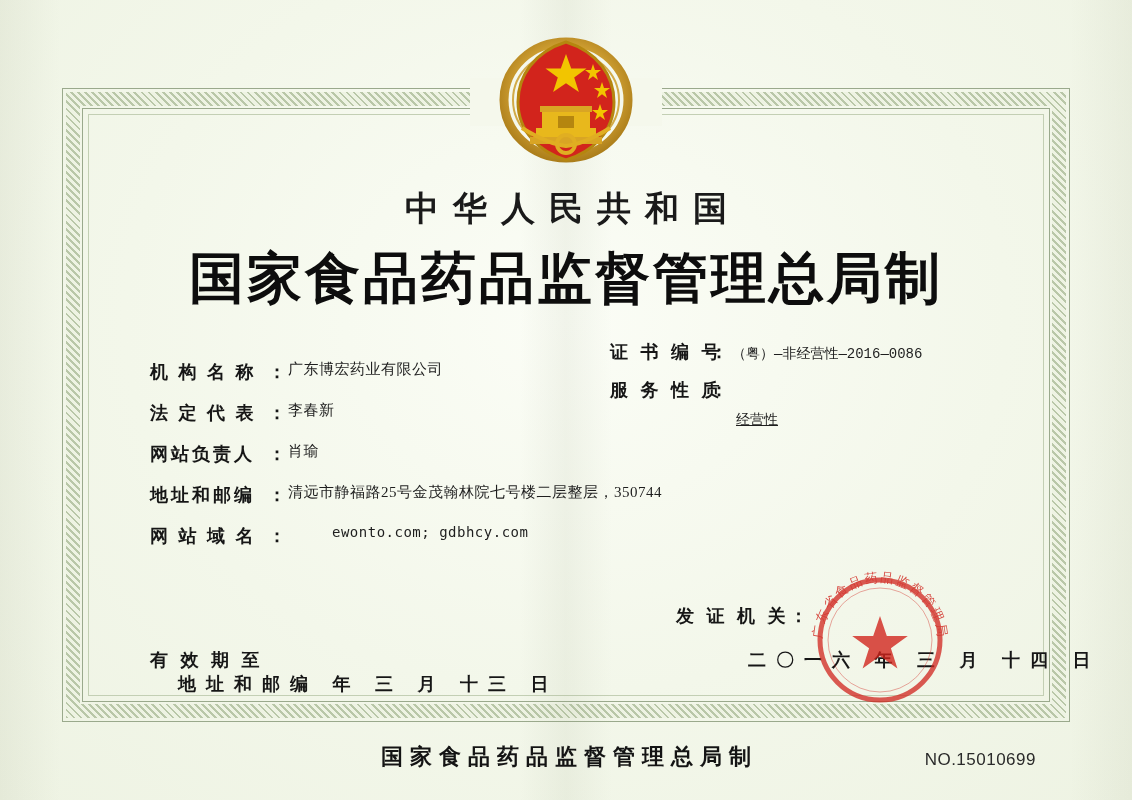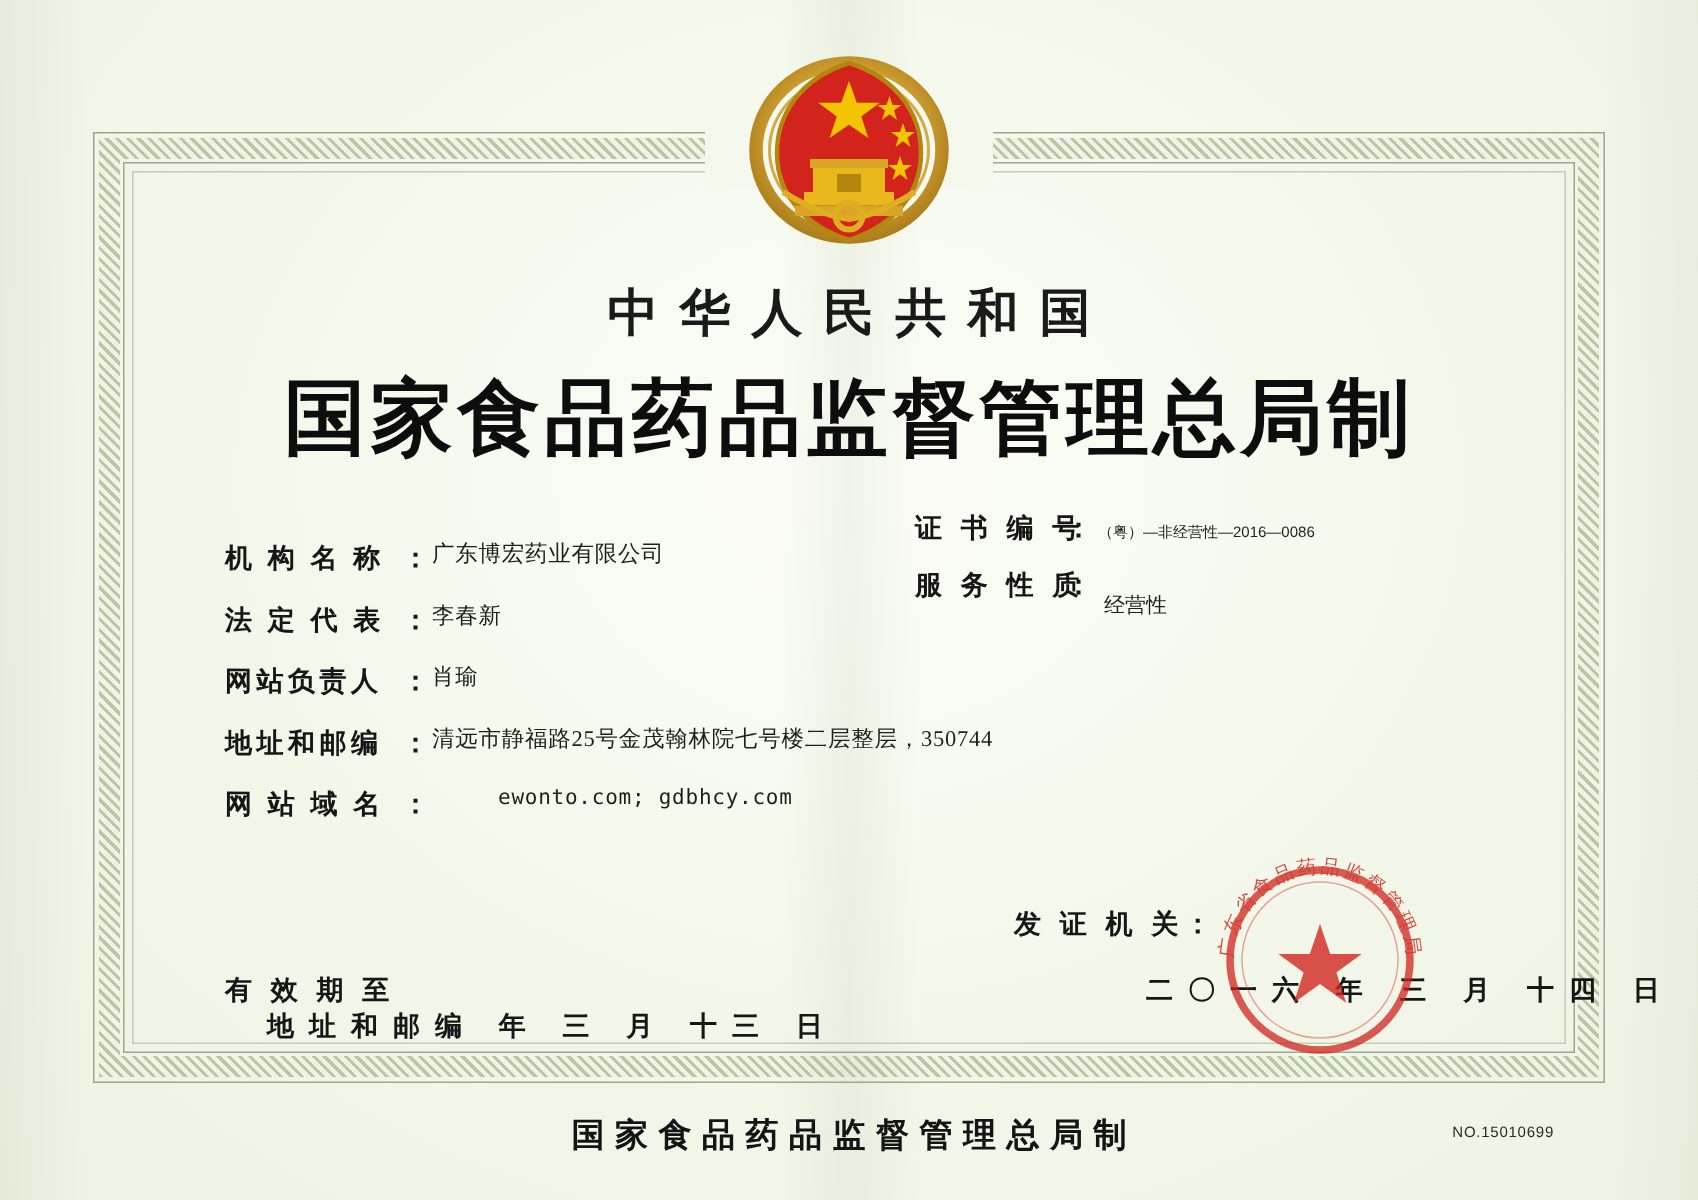--- a/index.html
+++ b/index.html
@@ -169,34 +169,35 @@
     width: 420px;
     z-index: 5;
   }
   .frow-r {
     display: flex;
     align-items: baseline;
     margin-bottom: 14px;
   }
   .frow-r .flabel { width: 100px; letter-spacing: 4px; }
   .rvalue {
-    font-size: 10px;
+    font-size: 14px;
     padding-left: 10px;
     color: #1e1e1e;
-    font-family: Liberation Sans, sans-serif;
+    font-family: Liberation Mono, monospace;
     letter-spacing: 0px;
     white-space: nowrap;
   }
   .rvalue2 {
     font-size: 14px;
     padding-left: 14px;
     color: #1e1e1e;
     position: relative;
-    top: 12px;
+    top: 28px;
     font-family: "Liberation Serif", "DejaVu Serif", serif;
+    text-decoration: underline;
   }
 
   
   .issuer {
     position: absolute;
     left: 676px; top: 604px;
     font-size: 18px;
     font-weight: bold;
     letter-spacing: 4px;
     color: #161616;
@@ -230,21 +231,21 @@
   .datestr {
     font-size: 18px;
     font-weight: bold;
     letter-spacing: 10px;
     padding-left: 28px;
     color: #161616;
     white-space: nowrap;
   }
   .issue-date {
     position: absolute;
-    left: 764px; top: 648px;
+    left: 748px; top: 648px;
     font-size: 18px;
     font-weight: bold;
     letter-spacing: 10px;
     color: #161616;
     white-space: nowrap;
     z-index: 5;
   }
 
   
   .footer-org {
@@ -254,21 +255,21 @@
     font-size: 22px;
     font-weight: bold;
     letter-spacing: 7px;
     text-indent: 7px;
     color: #141414;
     z-index: 5;
   }
   .footer-no {
     position: absolute;
     right: 96px; top: 750px;
-    font-size: 10px;
+    font-size: 17px;
     color: #2a2a2a;
     font-family: "Liberation Sans", sans-serif;
     letter-spacing: 0.5px;
     z-index: 5;
     margin-left: 21px;
   }
 </style>
 </head>
 <body>
 

